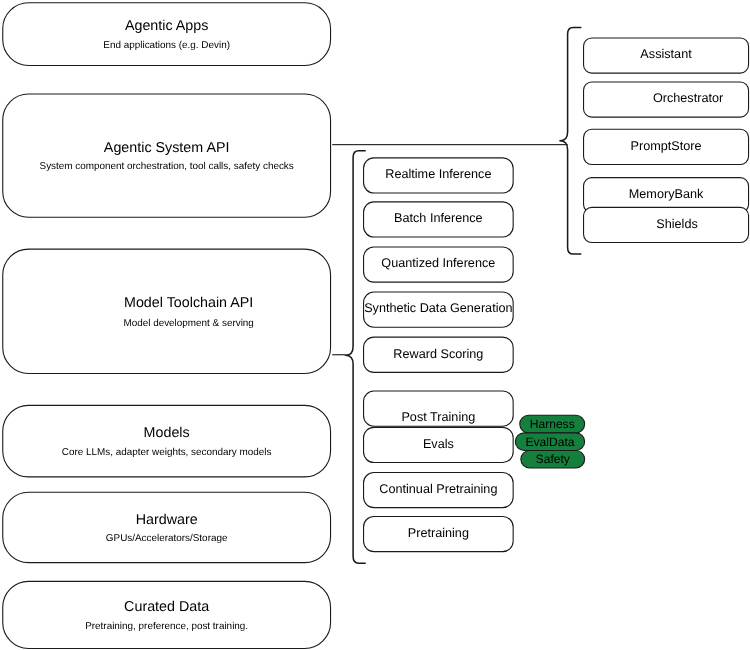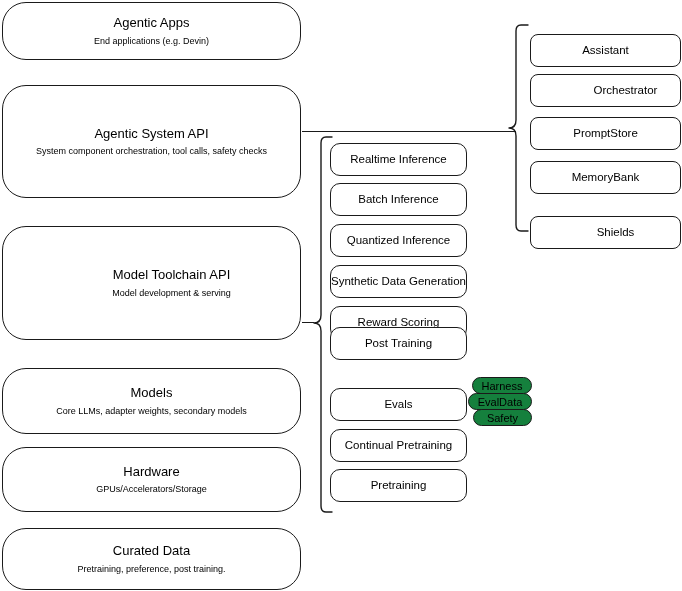--- a/index.html
+++ b/index.html
@@ -152,21 +152,21 @@
   </div>
   <div class="box comp-box" style="top:74px;padding-left:40px;">
     <div class="title">Orchestrator</div>
   </div>
   <div class="box comp-box" style="top:117px;">
     <div class="title">PromptStore</div>
   </div>
   <div class="box comp-box" style="top:161px;">
     <div class="title">MemoryBank</div>
   </div>
-  <div class="box comp-box" style="top:216px;padding-left:20px;">
+  <div class="box comp-box" style="top:188px;padding-left:20px;">
     <div class="title">Shields</div>
   </div>
 
   <div class="hline" style="left:302px; top:322px; width:12px;"></div>
 
   <svg class="bracket" style="left:313px; top:136px; width:20px; height:377px;" viewBox="0 0 20 377">
     <path d="M 19 1 L 13 1 Q 8 1 8 7 L 8 179 Q 8 187 1 187 Q 8 187 8 195 L 8 370 Q 8 376 13 376 L 19 376"></path>
   </svg>
 
   <div class="box cap-box" style="top:143px;">
@@ -177,21 +177,21 @@
   </div>
   <div class="box cap-box" style="top:224px;">
     <div class="title">Quantized Inference</div>
   </div>
   <div class="box cap-box" style="top:265px;">
     <div class="title">Synthetic Data Generation</div>
   </div>
   <div class="box cap-box" style="top:306px;">
     <div class="title">Reward Scoring</div>
   </div>
-  <div class="box cap-box" style="top:327px;">
+  <div class="box cap-box" style="top:355px;justify-content:flex-end;">
     <div class="title">Post Training</div>
   </div>
   <div class="box cap-box" style="top:388px;">
     <div class="title">Evals</div>
   </div>
   <div class="box cap-box" style="top:469px;">
     <div class="title">Pretraining</div>
   </div>
   <div class="box cap-box" style="top:429px;">
     <div class="title">Continual Pretraining</div>

